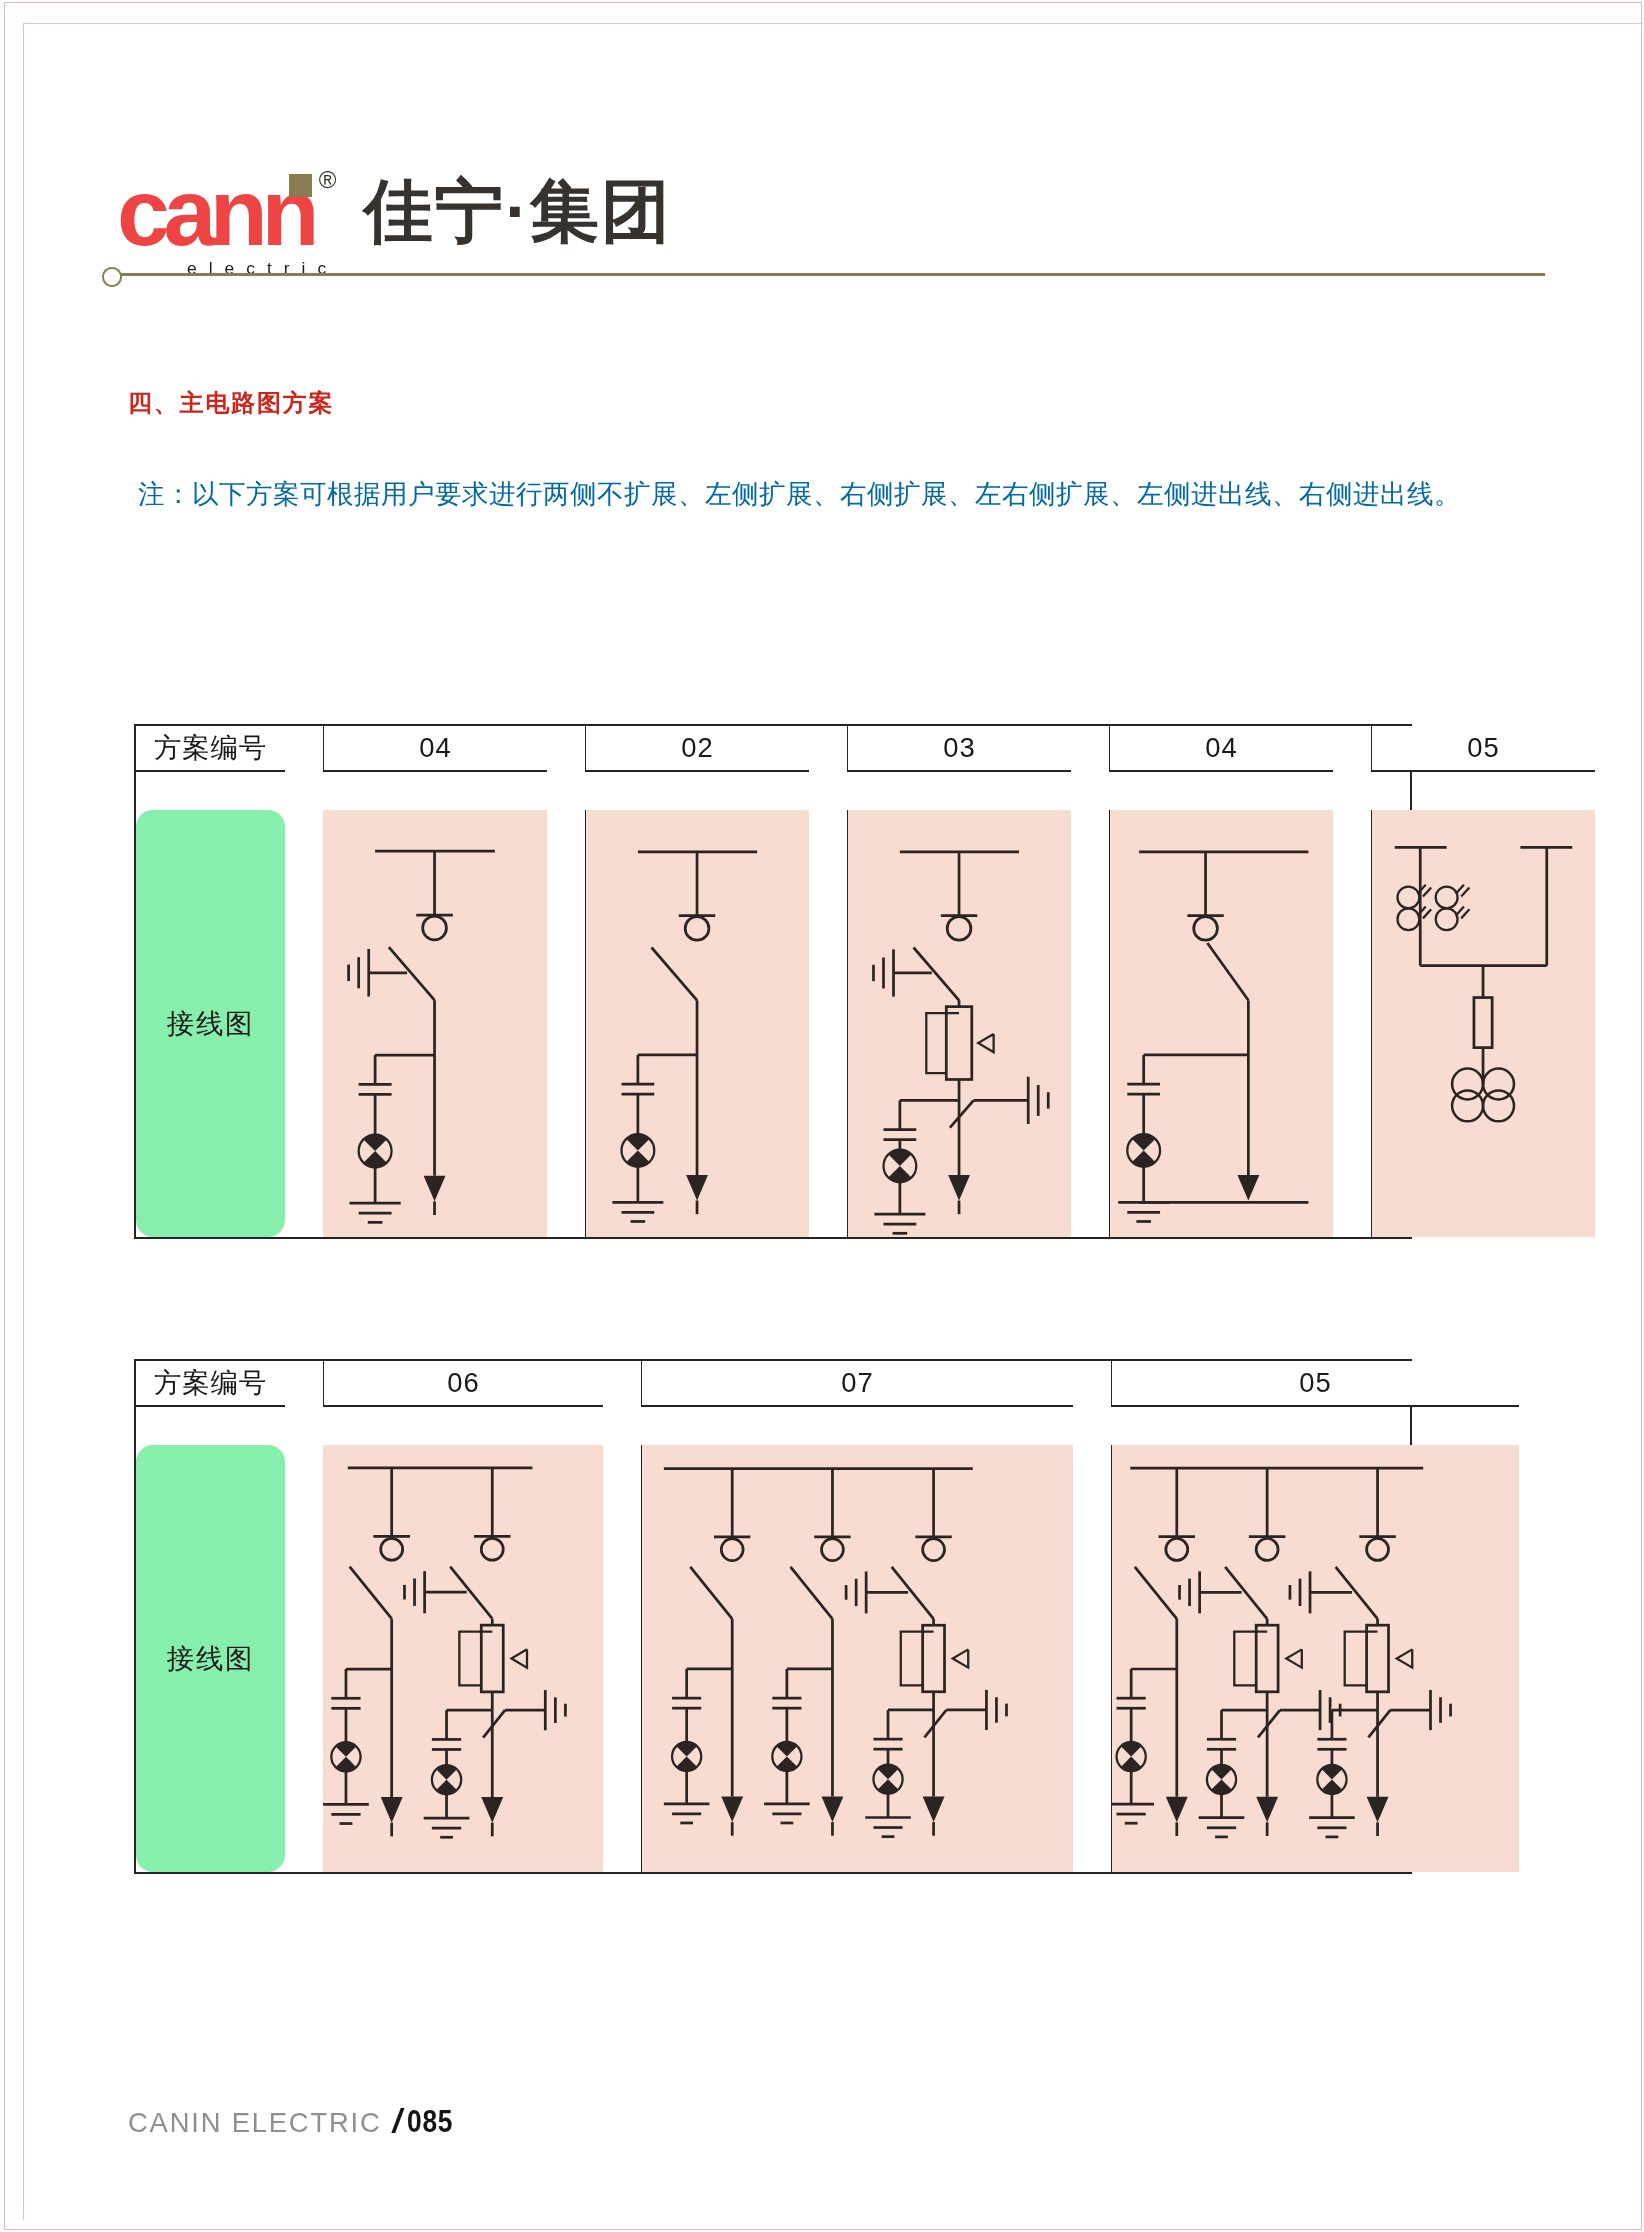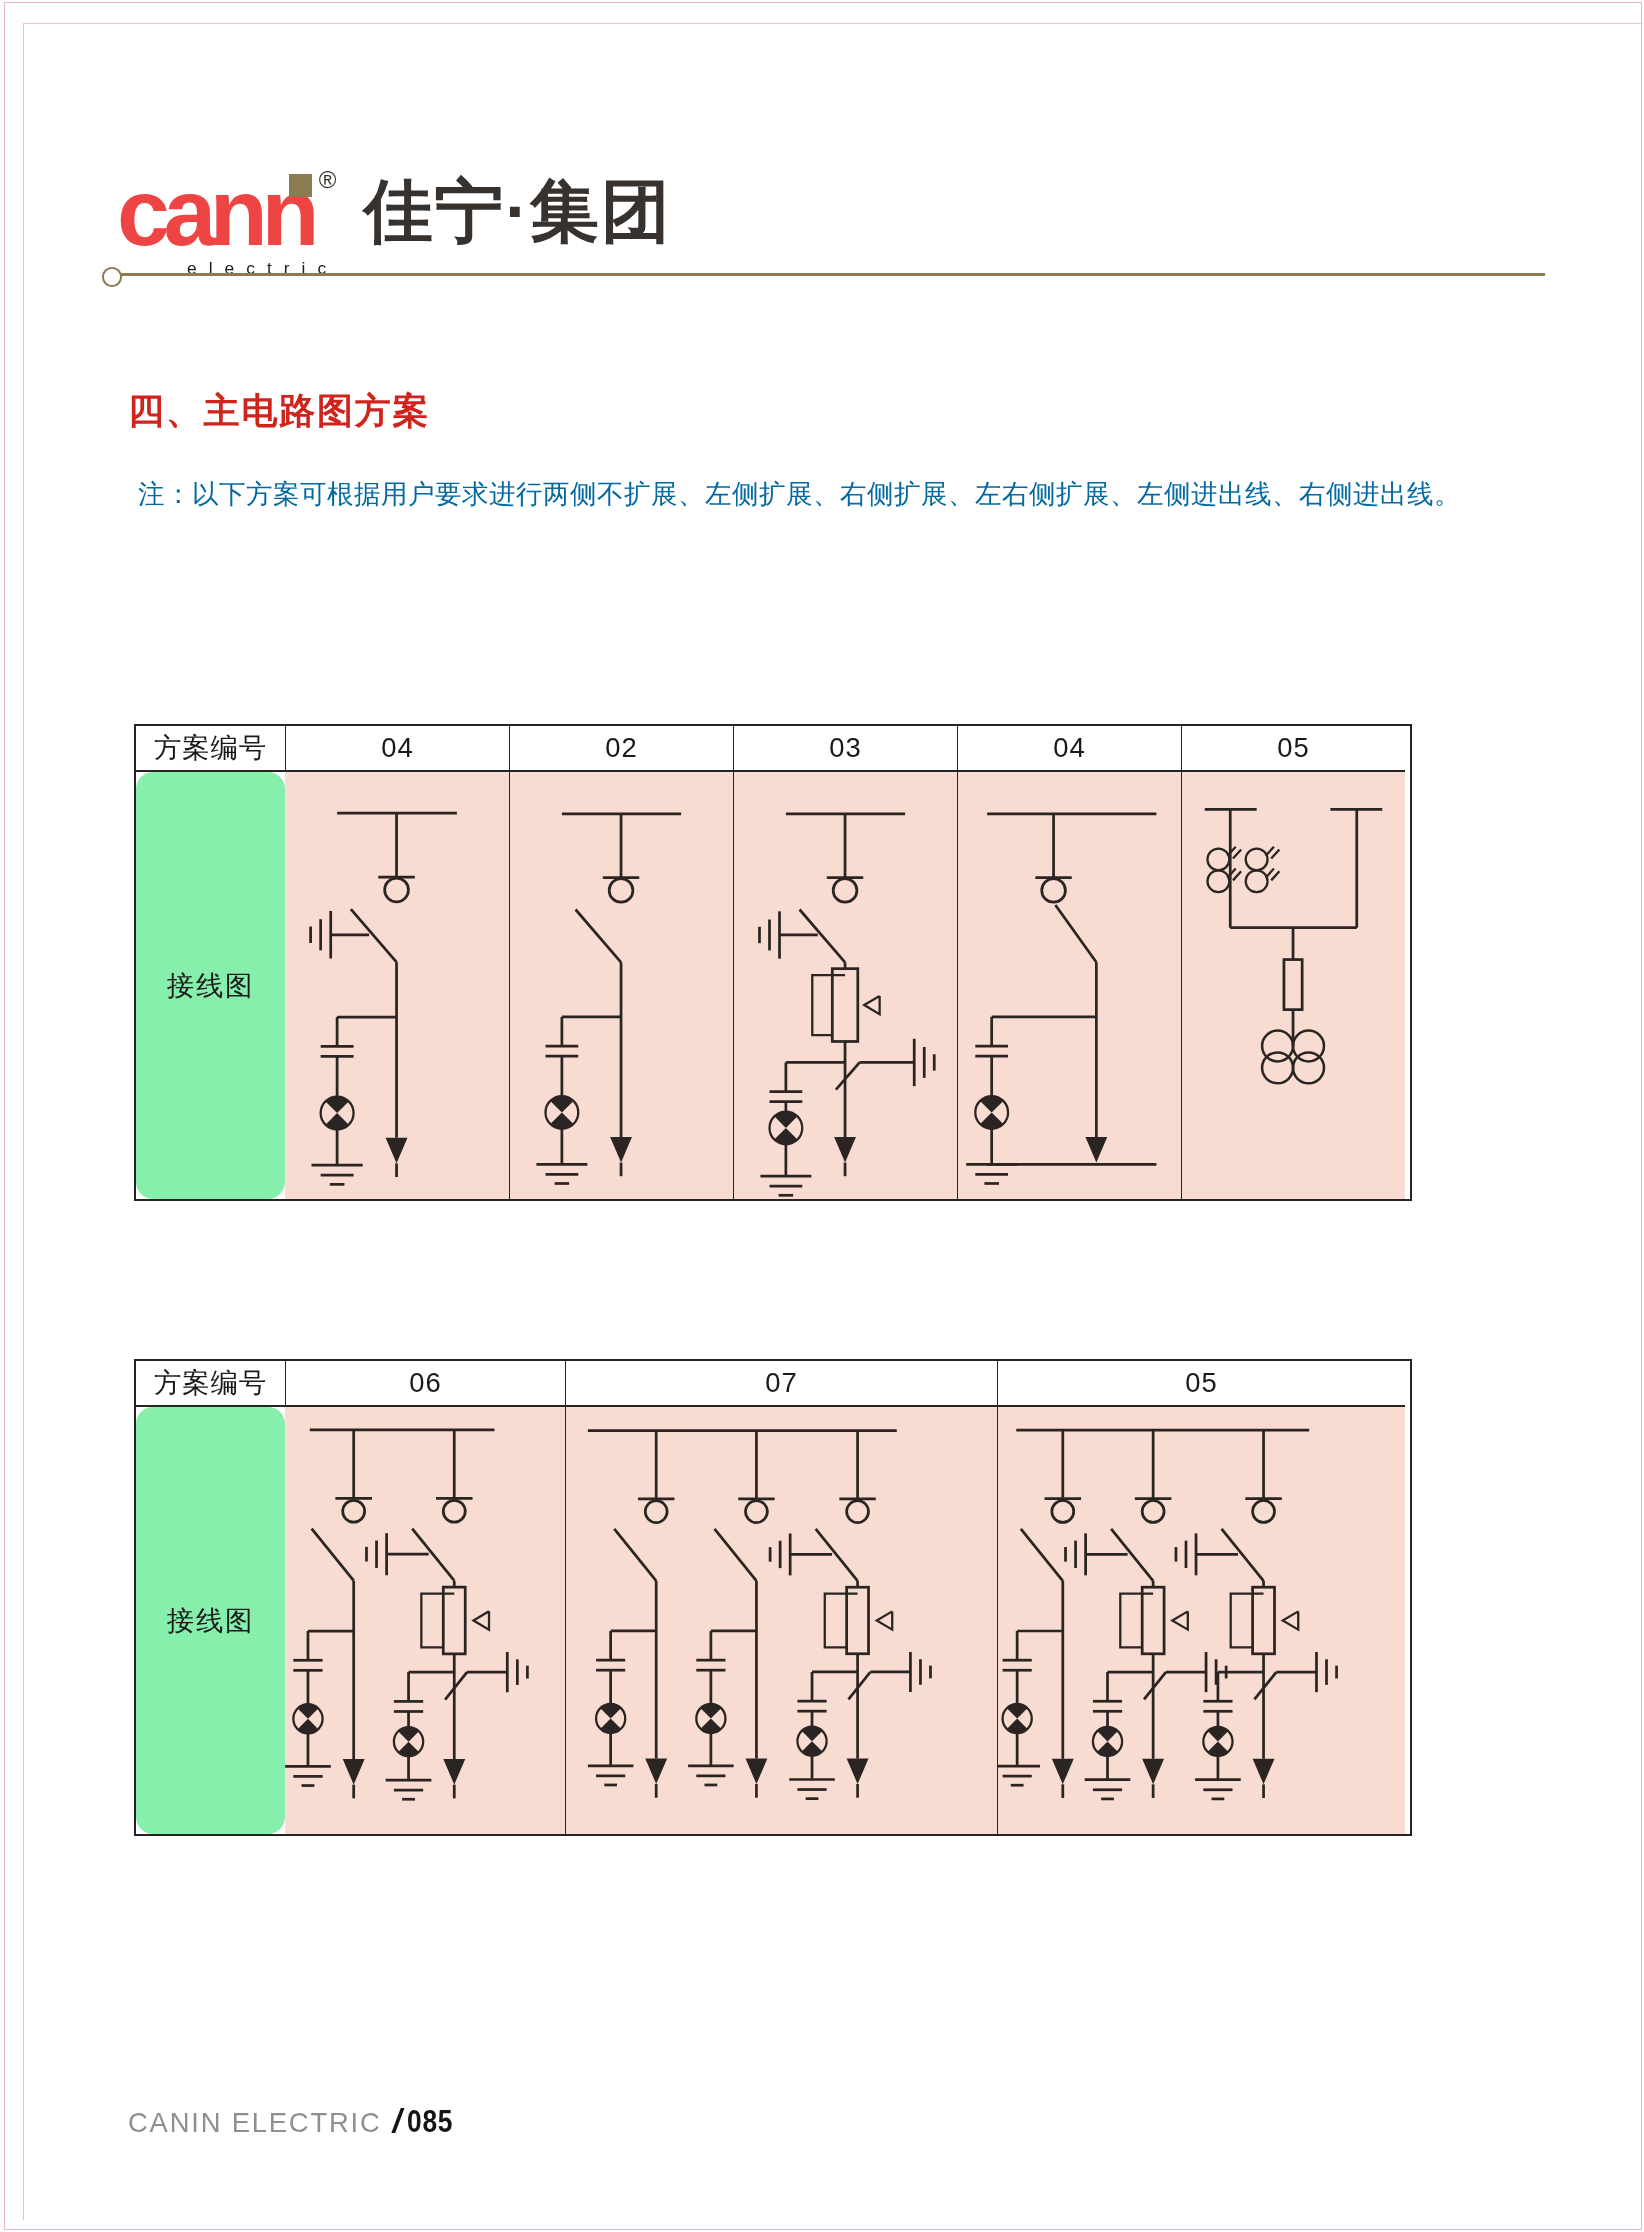--- a/index.html
+++ b/index.html
@@ -12,24 +12,24 @@
   
   .logo-wrap{left:117px;top:170px;height:101px;display:flex;align-items:flex-start;}
   .logo-word{position:relative;color:#ef4444;font-weight:900;font-size:95px;line-height:84px;letter-spacing:-6.4px;font-family:"Liberation Sans",sans-serif;}
   .logo-square{position:absolute;left:172px;top:3.7px;width:23px;height:23px;background:#8b7b50;}
   .reg-mark{font-size:24px;color:#3a3430;margin:-3.7px 0 0 5.5px;font-weight:400;}
   .logo-sub{position:absolute;left:187px;top:258px;font-size:17.4px;letter-spacing:12px;color:#1c1c1c;}
   .brand{font-size:69px;font-weight:900;color:#37322e;margin:-3.7px 0 0 27.4px;letter-spacing:1.8px;white-space:nowrap;}
   .rule-circle{left:102px;top:267px;width:15.5px;height:15.5px;border:2.3px solid #8b7b50;border-radius:50%;background:#fff;}
   .rule-line{left:121px;top:273px;width:1424px;height:2.7px;background:#8b7b50;}
   
-  .sec-title{left:128px;top:387px;font-size:36px;font-weight:700;color:#ce241b;letter-spacing:1.8px;}
+  .sec-title{left:128px;top:387px;font-size:24px;font-weight:700;color:#ce241b;letter-spacing:1.8px;}
   .note{left:138px;top:476px;font-size:26.5px;color:#0369a1;letter-spacing:0.5px;white-space:nowrap;}
   
-  .tbl{border:2.7px solid #262321;background:#fff;display:grid;}
+  .tbl{border:2.7px solid #262321;background:#fff;display:grid;gap:38px;}
   .tbl1{left:134px;top:724px;width:1274px;grid-template-columns:149px 224px 224px 224px 224px 224px;grid-template-rows:46px 427px;}
   .tbl2{left:134px;top:1359px;width:1274px;grid-template-columns:149px 280px 432px 408px;grid-template-rows:46px 427px;}
   .hcell{display:flex;align-items:center;justify-content:center;font-size:27.4px;color:#1a1a1a;border-bottom:2.7px solid #262321;background:#fff;letter-spacing:0.9px;}
   .hcell+.hcell, .dcell+.dcell{border-left:1.8px solid #262321;}
   .rowlabel{display:flex;align-items:center;justify-content:center;font-size:27.4px;color:#1a1a1a;background:#86efac;letter-spacing:1.8px;border-radius:17px;}
   .dcell{background:#f8dcd1;overflow:hidden;}
   .dcell svg{display:block;}
   
   .footer{left:128px;top:2102px;display:flex;align-items:baseline;}
   .footer .co{font-size:27.4px;color:#8f8f8f;letter-spacing:1.8px;}

